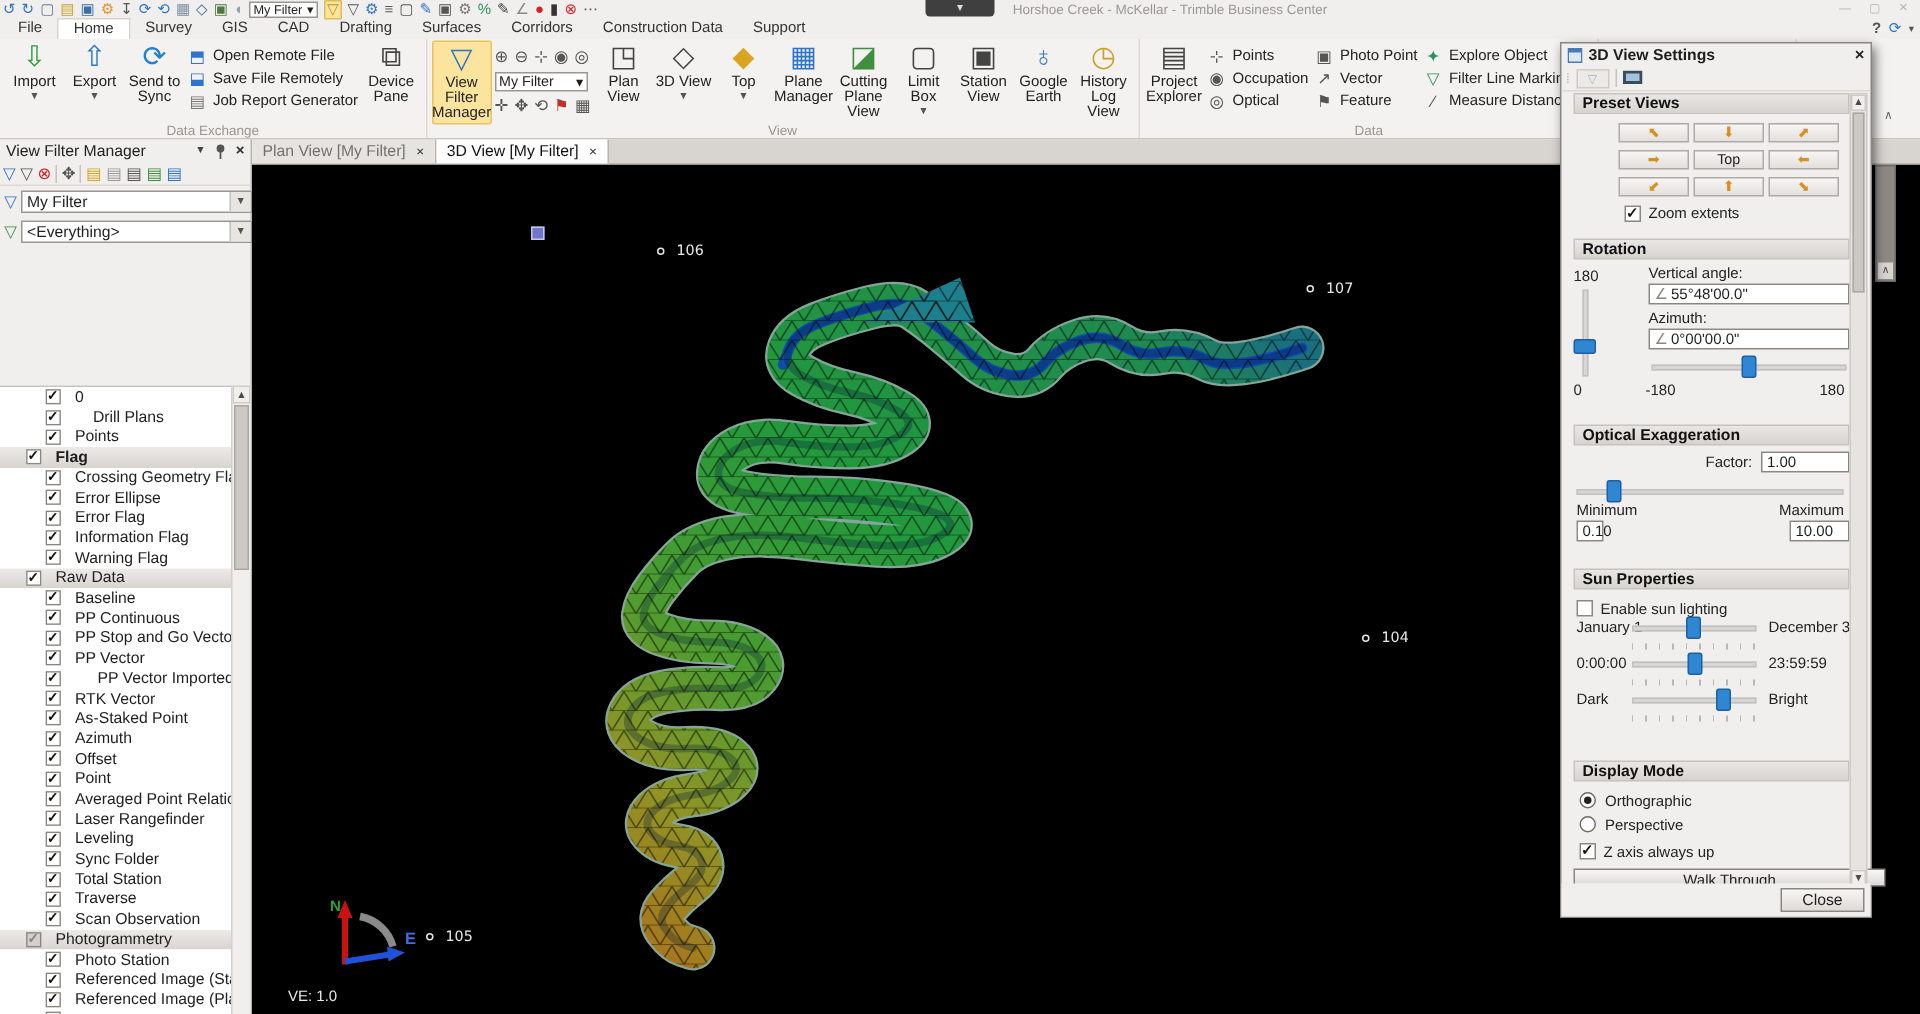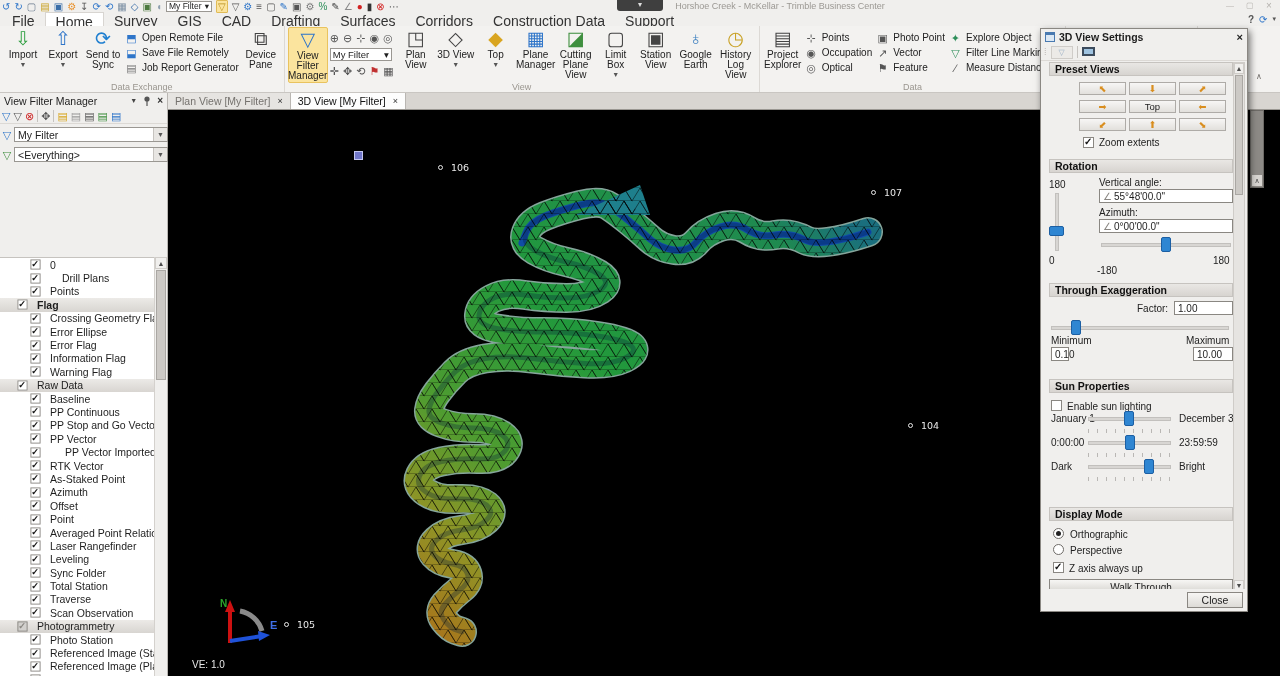--- a/index.html
+++ b/index.html
@@ -8,21 +8,21 @@
   
   #qat{position:absolute;left:2px;top:0;height:12px;display:flex;align-items:center;gap:4px;z-index:3}
   .qico{font-size:10px;line-height:11px;display:inline-block}
   .qico.hl{background:#fbe49e;border:1px solid #e0bb57;border-radius:1px;padding:0 1px}
   .qcombo{width:46px;height:11px;background:#fff;border:1px solid #9a9792;font-size:8.5px;display:flex;align-items:center;justify-content:space-between;padding:0 2px;color:#222}
   #win-title{position:absolute;top:1px;left:560px;width:440px;text-align:center;font-size:9px;color:#9b9893;z-index:2}
   #dark-drop{position:absolute;left:617px;top:0;width:46px;height:11px;background:#3f3f3f;border-radius:0 0 3px 3px;color:#ddd;font-size:8px;text-align:center;line-height:10px;z-index:4}
   .winctl{position:absolute;top:1px;font-size:8px;color:#b5b2ae}
   
   #tabs{position:absolute;top:12px;left:0;right:0;height:14px;display:flex;padding-left:2px}
-  .tab{padding:1px 10px 0 10px;font-size:14px;color:#333;height:14px}
+  .tab{padding:1px 10px 0 10px;font-size:10px;color:#333;height:14px}
   .tab.active{background:#fff;border:1px solid #d8d5d1;border-bottom:none}
   #tabs-right{position:absolute;right:4px;top:12px;height:14px;display:flex;gap:5px;align-items:center;font-size:10px;color:#555}
   
   #ribbon{position:absolute;top:26px;left:0;width:1280px;height:67px;background:#f3f2f0;border-bottom:1px solid #c9c6c2;display:flex}
   .rgroup{position:relative;display:flex;align-items:flex-start;padding:1px 3px 11px 3px;border-right:1px solid #dcd9d5}
   .glabel{position:absolute;bottom:0;left:0;right:0;text-align:center;font-size:9px;color:#9a968f}
   .bigbtn{display:flex;flex-direction:column;align-items:center;width:40px;padding:1px 1px;font-size:10px;line-height:10px;text-align:center;color:#222}
   .bigbtn .bico{font-size:19px;line-height:22px;height:22px}
   .bigbtn.hl{background:#fbe49e;border:1px solid #e9c35f;border-radius:2px}
   .bigbtn .arr{font-size:7px;color:#555}
@@ -78,21 +78,21 @@
   #panel-title{height:15px;display:flex;align-items:center;padding:0 4px;gap:4px}
   #panel-title b{font-size:10.5px}
   #panel-toolbar{height:17px;display:flex;align-items:center;gap:4px;padding:0 3px;border-bottom:1px solid #dcd9d5}
   .phdr{position:absolute;left:8px;width:184px;height:14px;background:linear-gradient(#e9e7e4,#d7d4d0);border:1px solid #c6c3bf;font-weight:bold;font-size:10.5px;padding:0 5px;line-height:13px;color:#111}
   #preset-grid{position:absolute;left:38px;top:53px;width:147px;display:grid;grid-template-columns:47px 47px 47px;grid-auto-rows:13px;gap:5px 3px}
   .pbtn{background:linear-gradient(#f7f6f5,#e2e0dc);border:1px solid #aeaba7;font-size:9.5px;color:#d98e1f;display:flex;align-items:center;justify-content:center;line-height:10px}
   .pbtn.txt{color:#222}
   .plbl{position:absolute;font-size:10px;color:#222}
   #panel-scroll{position:absolute;right:2px;top:33px;width:12px;height:530px;background:#e6e4e1;border:1px solid #cfccc8}
   #panel-close-row{position:absolute;left:0;bottom:0;width:206px;height:22px;background:#f0efed}
-  #walk-btn{position:absolute;left:8px;top:550px;width:184px;height:12px;overflow:hidden}
+  #walk-btn{position:absolute;left:8px;top:550px;width:208px;height:12px;overflow:hidden}
   #walk-btn span{display:block;line-height:15px;font-size:10px;text-align:center}
   .angico{color:#8a8782;font-size:10px;margin-right:2px}
 </style>
 </head>
 <body>
 
 <div id="app">
 
   <div id="qat">
       <span class="qico" style="color: rgb(46, 117, 201);">↺</span>
@@ -613,24 +613,24 @@
         <span class="angico">∠</span>
         <span>55°48'00.0"</span>
       </span>
     <span class="plbl" style="left:58px;top:178px">Azimuth:</span>
     <span class="fld" style="left:58px;top:190px;width:134px">
         <span class="angico">∠</span>
         <span>0°00'00.0"</span>
       </span>
     <div class="track" style="left:60px;top:214px;width:130px"></div>
     <div id="rot-hthumb" class="thumb" style="top: 208px; left: 120px;"></div>
-    <span class="plbl" style="left:56px;top:236px">-180</span>
+    <span class="plbl" style="left:56px;top:226px">-180</span>
     <span class="plbl" style="left:172px;top:226px">180</span>
 
-    <div class="phdr" style="top:254px">Through Exaggeration</div>
+    <div class="phdr" style="top:254px">Optical Exaggeration</div>
     <span class="plbl" style="left:96px;top:274px">Factor:</span>
     <span class="fld" style="left:133px;top:272px;width:59px">
         <span>1.00</span>
       </span>
     <div class="track" style="left:10px;top:297px;width:178px"></div>
     <div id="ve-thumb" class="thumb" style="top: 291px; left: 30.16px;"></div>
     <span class="plbl" style="left:10px;top:306px">Minimum</span>
     <span class="fld" style="left:10px;top:318px;width:18px">
         <span>0.10</span>
       </span>

